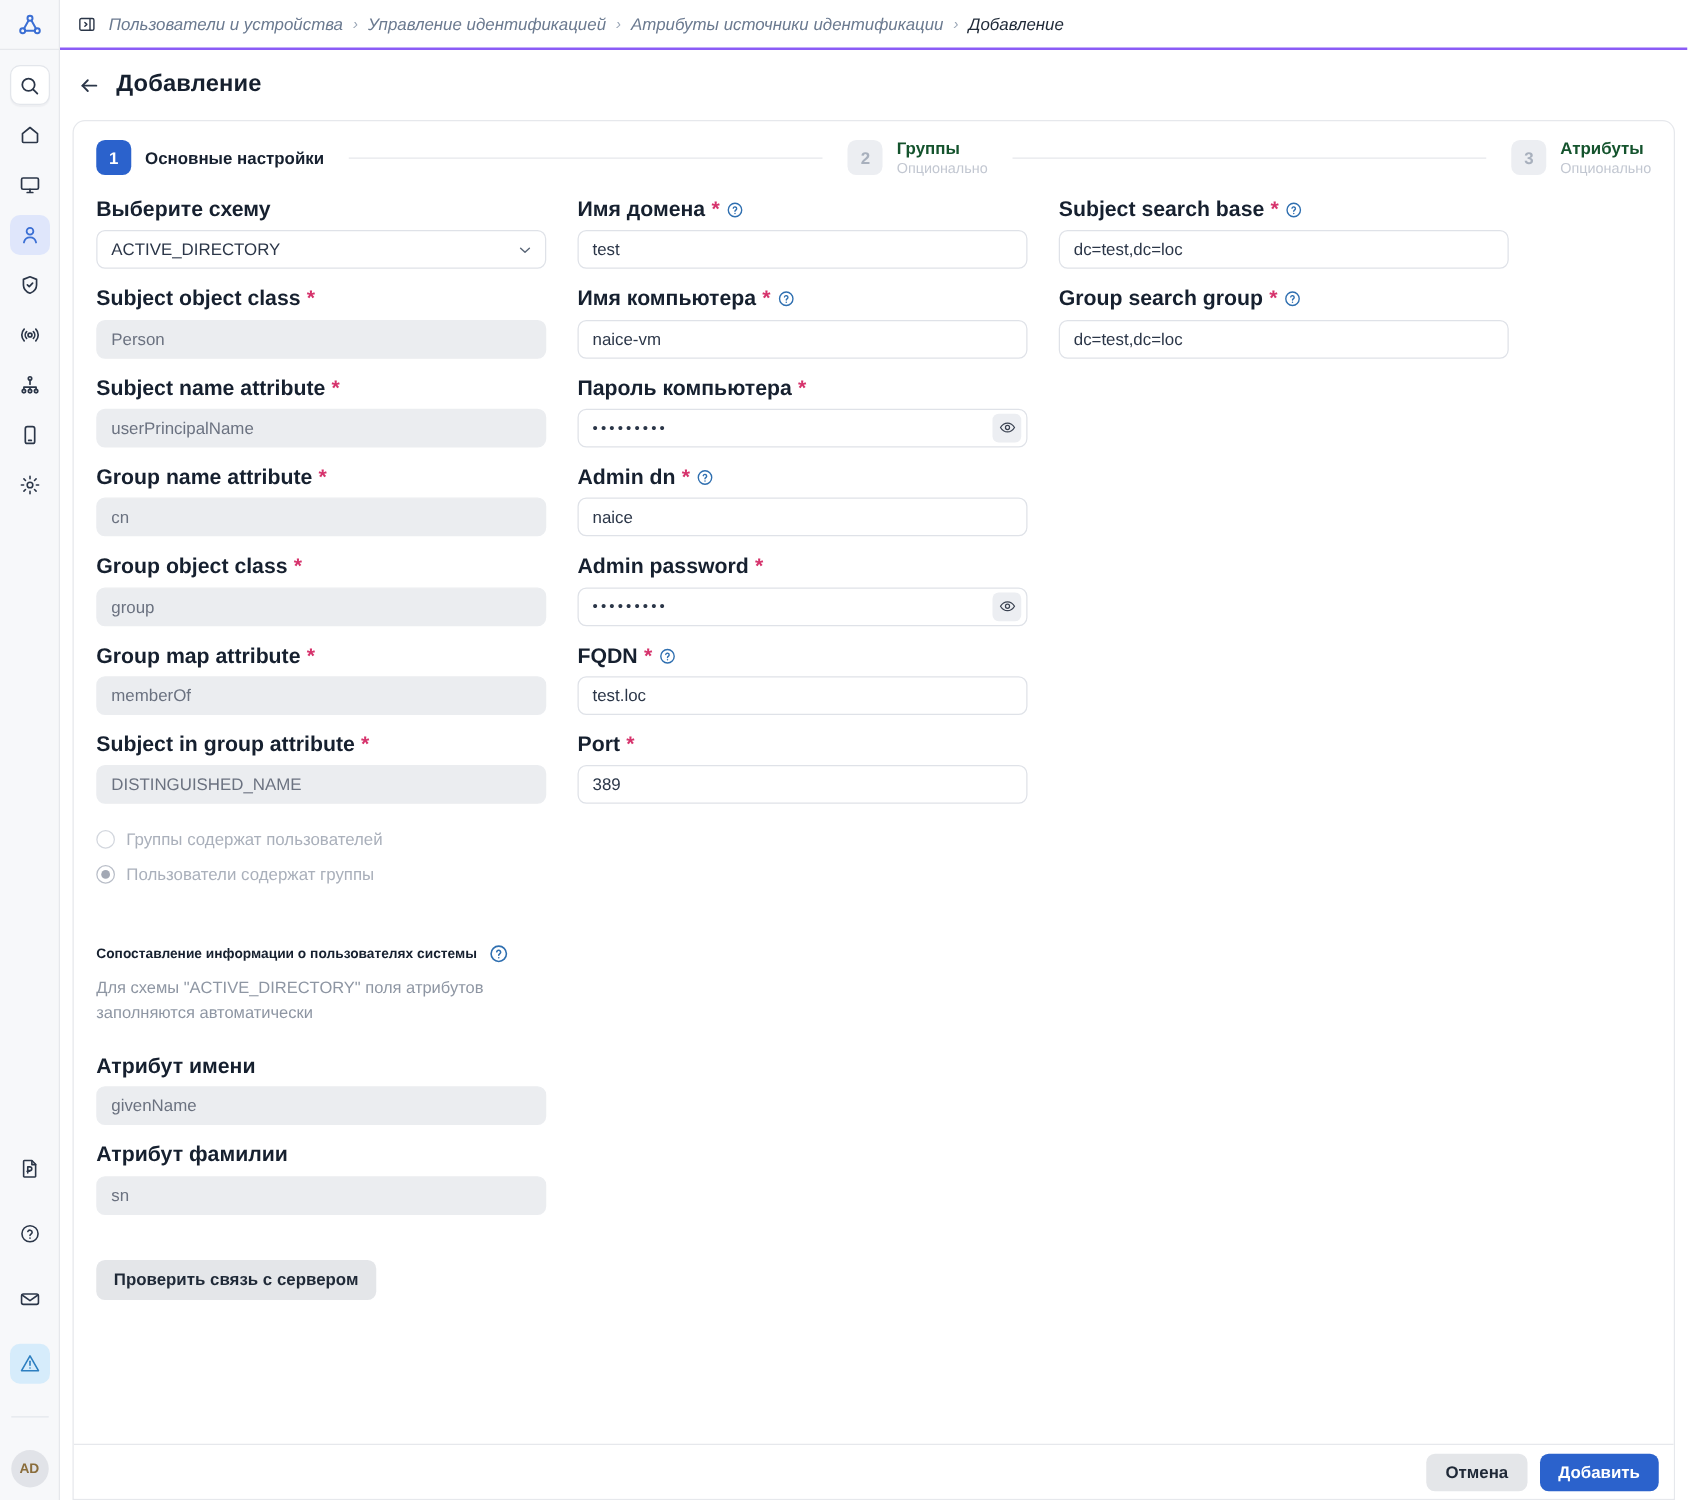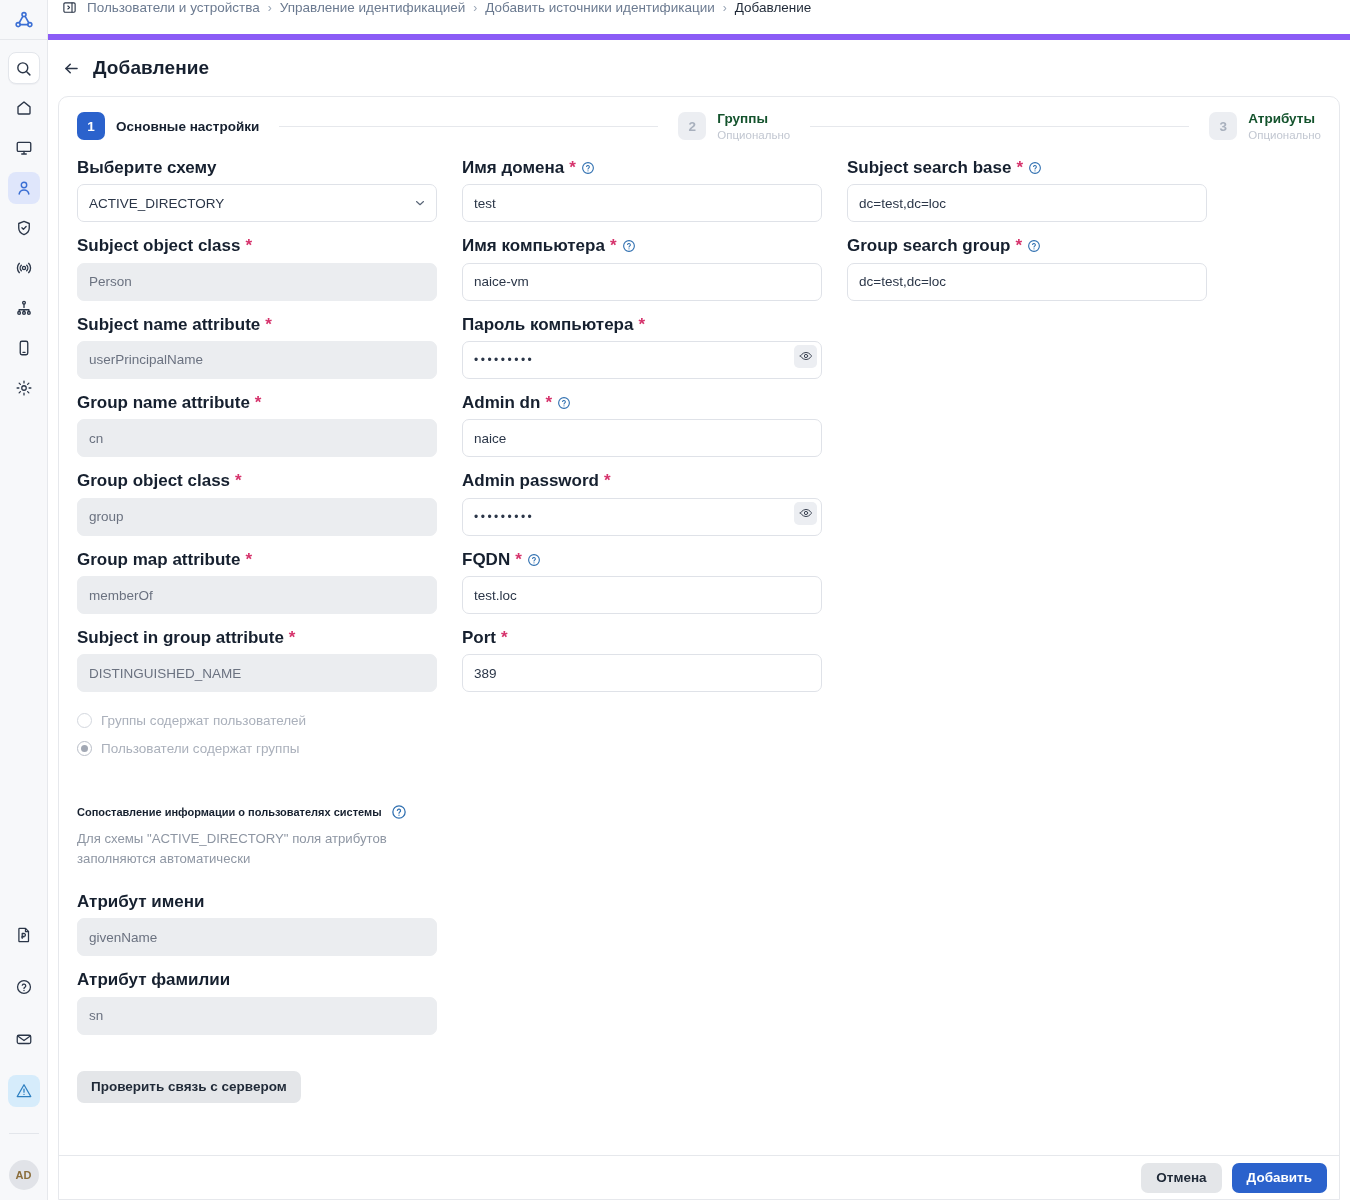--- a/index.html
+++ b/index.html
@@ -42,24 +42,25 @@
     background: #e1e3e8; color: #8a6d3b;
     font-size: 11px; font-weight: 700;
     display: flex; align-items: center; justify-content: center;
   }
 
   
   .main { flex: 1 1 auto; display: flex; flex-direction: column; height: 1200px; background: #ffffff; }
 
   .topbar {
     height: 40px; min-height: 40px;
-    border-bottom: 6px solid #8b5cf6;
-    display: flex; align-items: flex-start;
+    border-bottom: 2px solid #8b5cf6;
+    display: flex; align-items: center;
     padding: 0 16px 0 14px;
     background: #ffffff;
+    font-style: italic;
   }
   .crumb-icon { color: #2b3648; display: flex; align-items: center; margin-right: 10px; }
   .crumbs { display: flex; align-items: center; font-size: 13.5px; }
   .crumb { color: #6b7a90; }
   .crumb.last { color: #1f2937; }
   .crumb-sep { color: #9aa6b6; margin: 0 8px; font-size: 12px; }
 
   .pagehead {
     height: 56px; min-height: 56px;
     display: flex; align-items: center;
@@ -115,21 +116,21 @@
     width: 14px; height: 14px; display: inline-flex;
     align-items: center; justify-content: center;
     color: #2f6fb0; flex: 0 0 auto;
   }
 
   .input {
     height: 31px; width: 100%;
     border: 1px solid #dfe2e8; border-radius: 7px;
     background: #ffffff; color: #2b3648;
     font-size: 13.5px;
-    padding: 18px 11px;
+    padding: 0 11px;
     display: flex; align-items: center;
     font-family: "Liberation Sans", sans-serif;
   }
   .input.disabled { background: #ebedf0; border-color: #ebedf0; color: #6b7280; }
   .input.select { justify-content: space-between; padding-right: 9px; }
   .select-chev { color: #5b6778; display: flex; align-items: center; }
 
   .pwd-wrap { position: relative; }
   .pwd-dots { letter-spacing: 2.5px; font-size: 12px; color: #2b3648; }
   .eye-btn {
@@ -310,21 +311,21 @@
             <rect x="3" y="4.5" width="18" height="15" rx="2"></rect>
             <path d="M16 4.8v14.4"></path>
             <path d="m9.4 9.6 2.6 2.4-2.6 2.4"></path>
           </svg>
       </span>
       <nav class="crumbs">
         <span class="crumb">Пользователи и устройства</span>
         <span class="crumb-sep">›</span>
         <span class="crumb">Управление идентификацией</span>
         <span class="crumb-sep">›</span>
-        <span class="crumb">Добавить источники идентификации</span>
+        <span class="crumb">Атрибуты источники идентификации</span>
         <span class="crumb-sep">›</span>
         <span class="crumb last">Добавление</span>
       </nav>
     </div>
 
     <div class="pagehead">
       <span class="back-arrow">
         <svg width="19" height="19" viewBox="0 0 24 24" fill="none" stroke="currentColor" stroke-width="1.9" stroke-linecap="round" stroke-linejoin="round">
             <path d="M19 12H5"></path>
             <path d="m10.4 6.6-5.4 5.4 5.4 5.4"></path>

